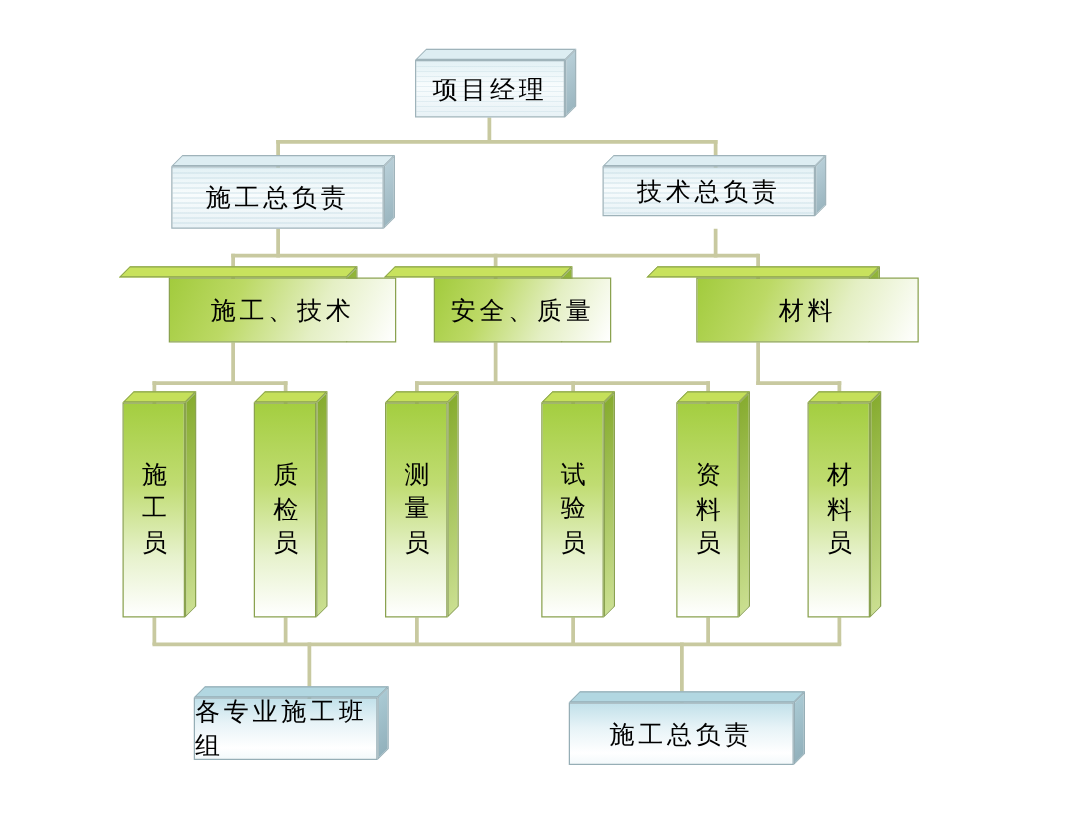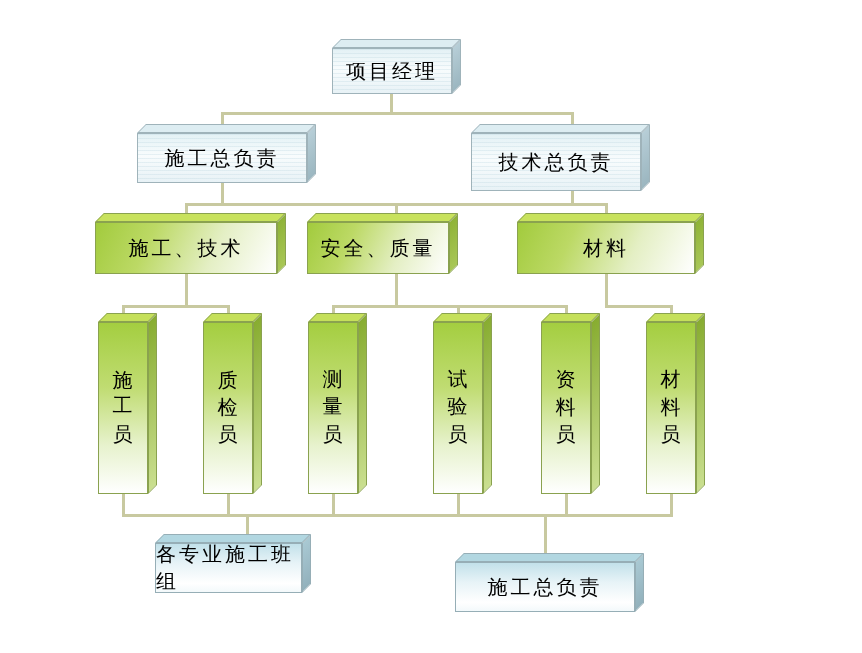--- a/index.html
+++ b/index.html
@@ -42,20 +42,21 @@
     background:linear-gradient(180deg,#c2e1ea 0%,#e7f3f7 40%,#ffffff 82%,#f3f9fb 100%);
     border-color:#96aeb6;
   }
   .blue2::before { background:#b2d7e1; border:1px solid #96aeb6; }
   .blue2::after  { background:linear-gradient(180deg,#a9c9d3,#92b1bc); border:1px solid #96aeb6; }
 
   
   .green .face {
     background:linear-gradient(115deg,#a2cb3d 0%,#bcd965 30%,#e4efc4 65%,#ffffff 100%);
     border-color:#8aa24f;
+    margin-left:40px;
   }
   .green::before { background:#c8e25d; border:1px solid #8aa24f; }
   .green::after  { background:linear-gradient(180deg,#8fb337,#a9c757); border:1px solid #8aa24f; }
 
   
   .vgreen .face {
     display:block; writing-mode:vertical-rl; text-align:left;
     font-size:20px; letter-spacing:28px; line-height:48px; padding-top:30px;
     background:linear-gradient(180deg,#a4ce40 0%,#c0dc72 38%,#e7f2cd 72%,#ffffff 100%);
     border-color:#8aa24f;
@@ -103,21 +104,21 @@
   <div class="ln" style="left:246px;top:514px;width:3px;height:48px"></div>
   <div class="ln" style="left:544px;top:514px;width:3px;height:48px"></div>
 
   <div class="b3 blue" style="left:332px;top:48px;width:120px;height:46px">
     <div class="face">项目经理</div>
   </div>
 
   <div class="b3 blue" style="left:137px;top:133px;width:170px;height:50px">
     <div class="face">施工总负责</div>
   </div>
-  <div class="b3 blue" style="left:471px;top:133px;width:170px;height:58px">
+  <div class="b3 blue" style="left:482px;top:133px;width:170px;height:40px">
     <div class="face">技术总负责</div>
   </div>
 
   <div class="b3 green" style="left:95px;top:222px;width:182px;height:52px">
     <div class="face">施工、技术</div>
   </div>
   <div class="b3 green" style="left:307px;top:222px;width:142px;height:52px">
     <div class="face">安全、质量</div>
   </div>
   <div class="b3 green" style="left:517px;top:222px;width:178px;height:52px">
@@ -136,20 +137,20 @@
   <div class="b3 vgreen" style="left:433px;top:322px;width:50px;height:172px">
     <div class="face">试验员</div>
   </div>
   <div class="b3 vgreen" style="left:541px;top:322px;width:50px;height:172px">
     <div class="face">资料员</div>
   </div>
   <div class="b3 vgreen" style="left:646px;top:322px;width:50px;height:172px">
     <div class="face">材料员</div>
   </div>
 
-  <div class="b3 blue2" style="left:155px;top:543px;width:147px;height:50px">
+  <div class="b3 blue2" style="left:155px;top:558px;width:147px;height:50px">
     <div class="face">各专业施工班组</div>
   </div>
   <div class="b3 blue2" style="left:455px;top:562px;width:180px;height:50px">
     <div class="face">施工总负责</div>
   </div>
 
 </div>
 
 </body></html>

